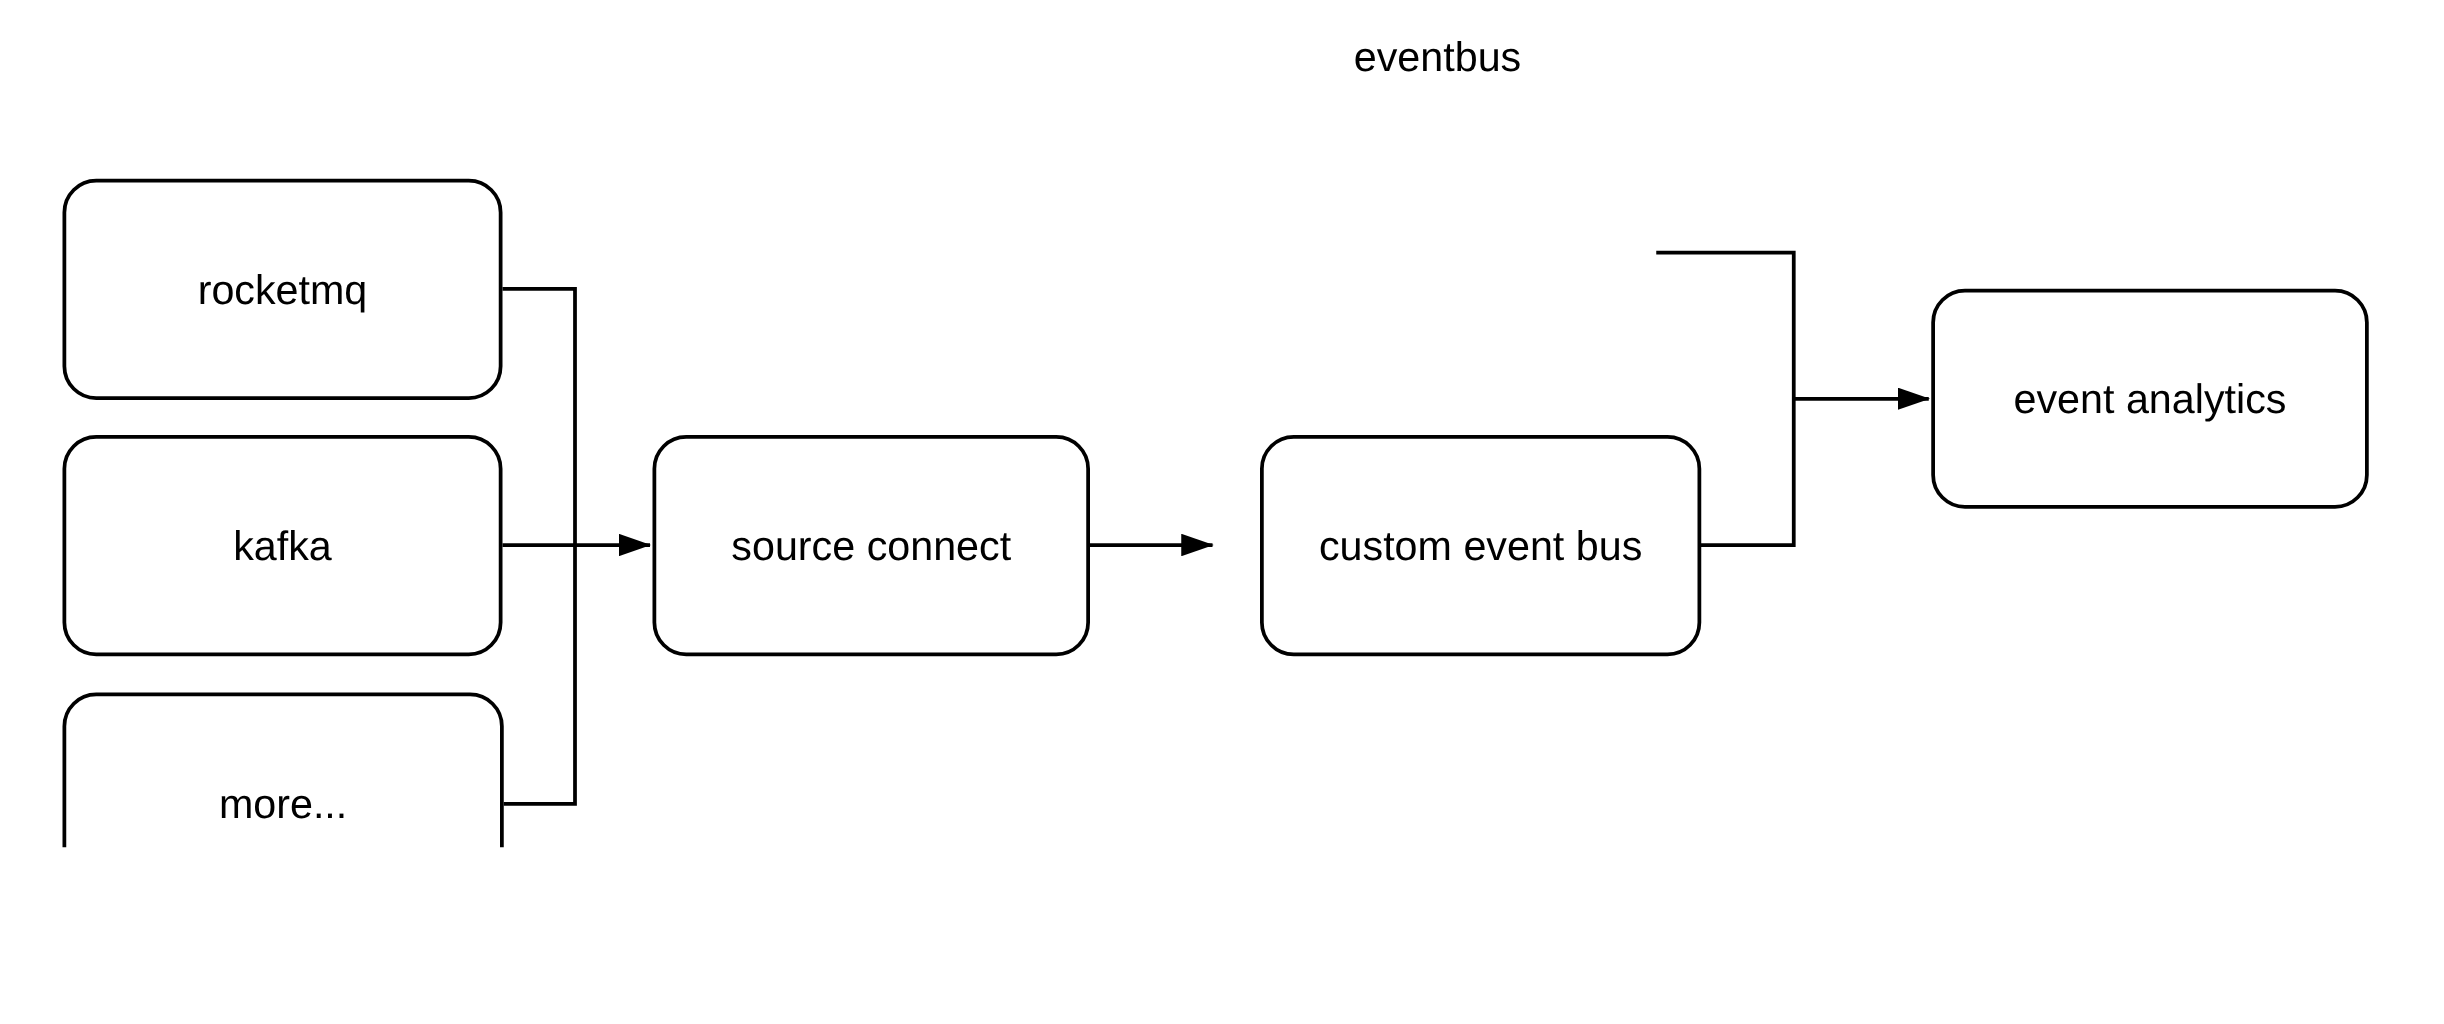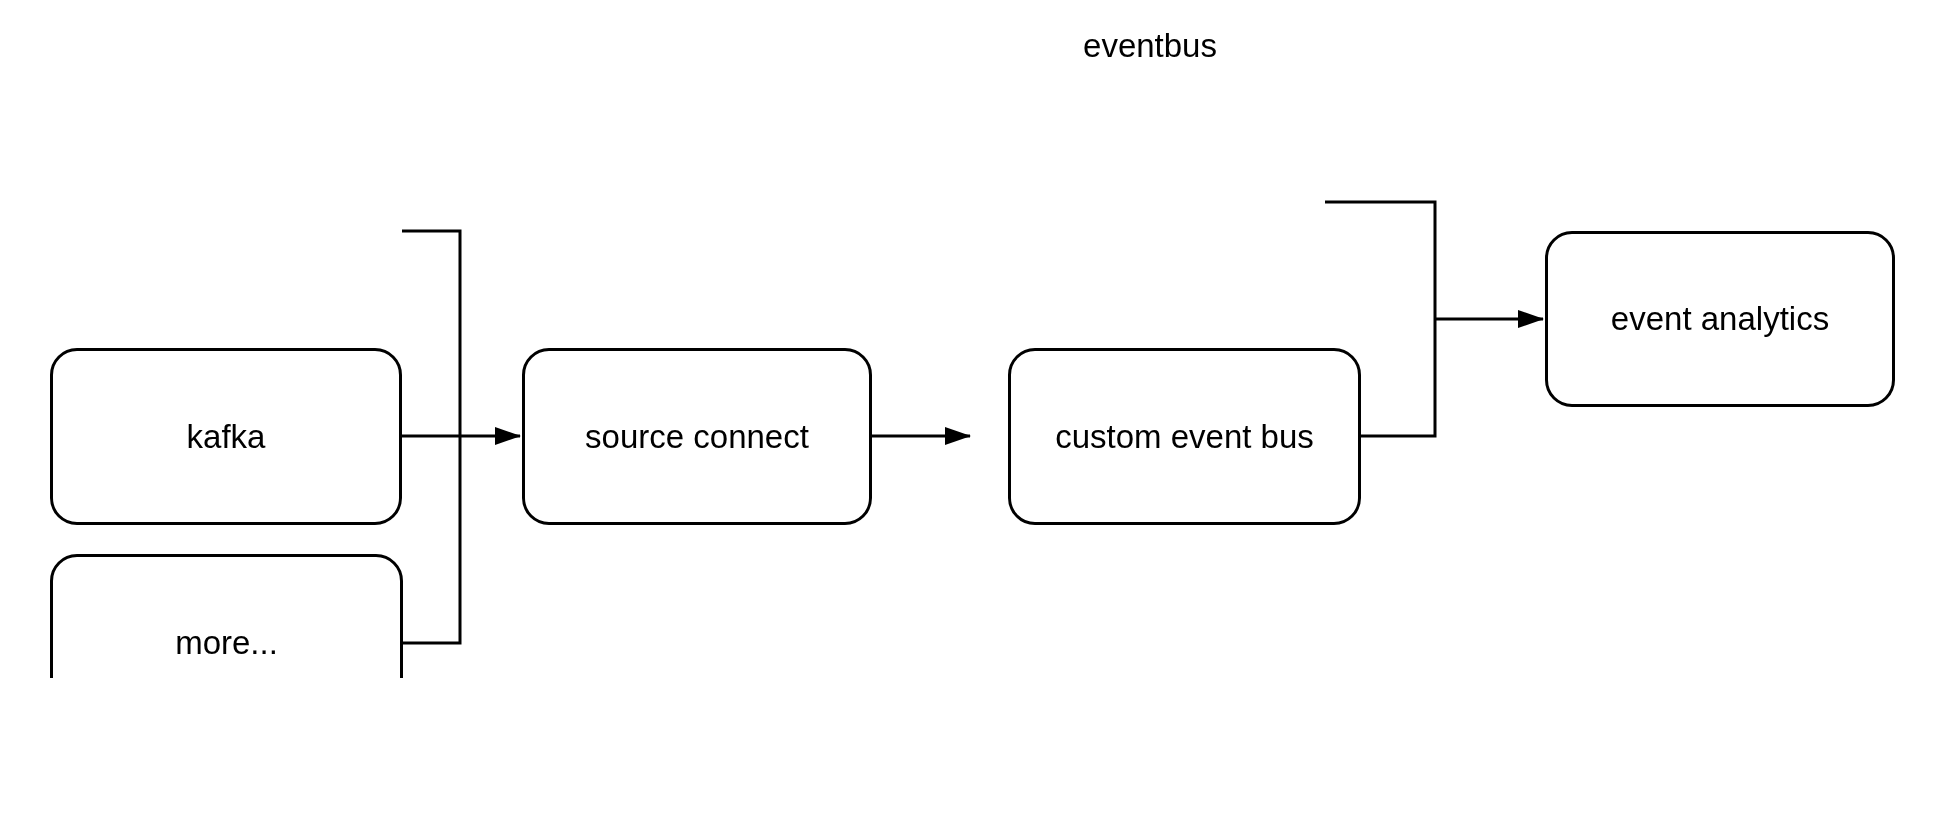--- a/index.html
+++ b/index.html
@@ -65,20 +65,23 @@
 
     <path d="M 402,231 L 460,231 L 460,643 L 403,643"></path>
     <path d="M 402,436 L 520,436" marker-end="url(#arrow)"></path>
     <path d="M 872,436 L 970,436" marker-end="url(#arrow)"></path>
     <path d="M 1325,202 L 1435,202 L 1435,436 L 1325,436"></path>
     <path d="M 1435,319 L 1543,319" marker-end="url(#arrow)"></path>
   </svg>
 
   <div class="float-label" style="left: 1040px; top: 27px; width: 220px;">eventbus</div>
 
+  <div class="node" style="left: 50px; top: 143px; width: 352px; height: 177px;">
+    <span>rocketmq</span>
+  </div>
 
   <div class="node" style="left: 50px; top: 348px; width: 352px; height: 177px; align-items: center;">
     <span>kafka</span>
   </div>
 
   <div class="node" style="left: 522px; top: 348px; width: 350px; height: 177px;">
     <span>source connect</span>
   </div>
 
   <div class="node" style="left: 50px; top: 554px; width: 353px; height: 178px;">

